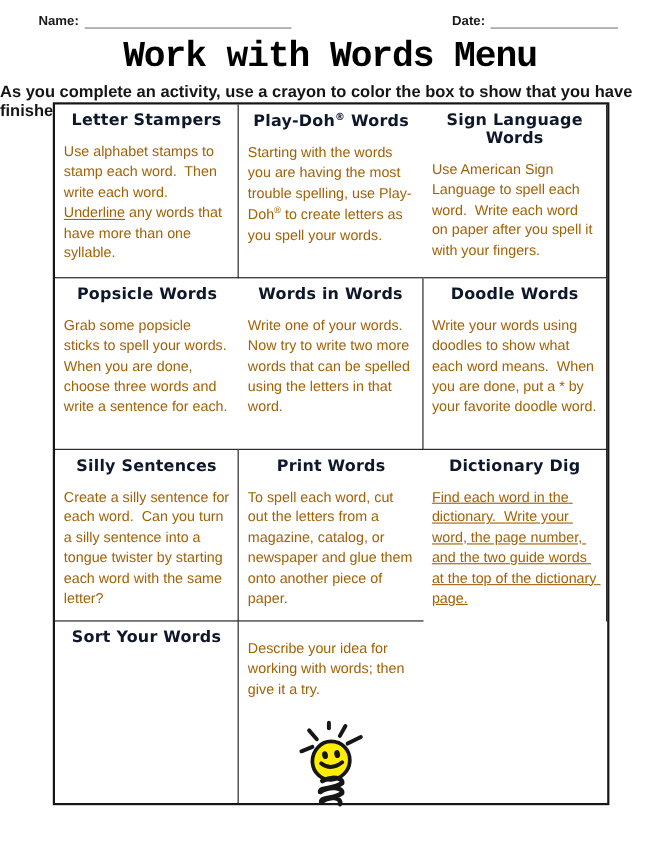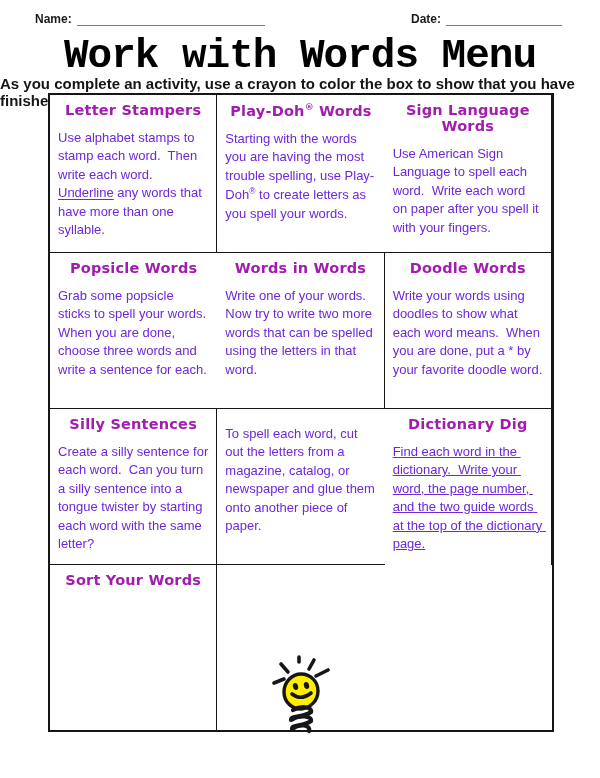--- a/index.html
+++ b/index.html
@@ -25,21 +25,21 @@
     border-bottom: 1.7px solid #7a7a7a; margin-left: 5px;
   }
   .name-line { width: 188px; }
   .date-line { width: 116px; }
 
   
   .doc-title {
     position: absolute; top: 33px; left: 0; width: 600px;
     text-align: center;
     font-family: "Liberation Mono", monospace;
-    font-weight: bold; font-size: 41px; letter-spacing: -1px;
+    font-weight: bold; font-size: 33px; letter-spacing: -1px;
     color: #000;
   }
   .doc-subtitle {
     position: absolute; top: 75px; left: 0; width: 600px;
     text-align: left; font-weight: bold; font-size: 15px;
     color: #151515;
   }
 
   
   .menu-grid {
@@ -56,28 +56,28 @@
     padding: 5px 8px 4px 8px;
     overflow: visible;
     position: relative;
   }
   .cell.last-col { border-right: none; }
   .cell.last-row { border-bottom: none; }
   .cell-title {
     text-align: center;
     font-family: "DejaVu Sans", sans-serif;
     font-weight: bold; font-size: 14.5px; letter-spacing: 0.2px;
-    color: #a21caf; margin-top: 2px;
+    color: #0f172a; margin-top: 2px;
   }
   .cell-title sup { font-size: 9px; }
   .cell-body {
     margin-top: 11px;
     font-size: 13px; line-height: 1.42;
     white-space: pre-wrap;
-    color: #6d28d9;
+    color: #a16207;
   }
   .cell-body.center { text-align: left; text-decoration: underline; }
   .cell-body sup { font-size: 8.5px; }
   .cell-body u { text-underline-offset: 2px; }
 
   
   .bulb-wrap {
     position: absolute; left: 0; right: 0; bottom: -8px;
     display: flex; justify-content: center;
     z-index: 3; pointer-events: none;
@@ -128,31 +128,33 @@
 
     <div class="cell">
       <div class="cell-title">Doodle Words</div>
       <div class="cell-body">Write your words using doodles to show what each word means.  When you are done, put a * by your favorite doodle word.</div>
     </div>
     <div class="cell">
       <div class="cell-title">Silly Sentences</div>
       <div class="cell-body">Create a silly sentence for each word.  Can you turn a silly sentence into a tongue twister by starting each word with the same letter?</div>
     </div>
     <div class="cell last-col">
+      <div class="cell-title">Print Words</div>
       <div class="cell-body">To spell each word, cut out the letters from a magazine, catalog, or newspaper and glue them onto another piece of paper.</div>
     </div>
 
     <div class="cell last-row">
       <div class="cell-title">Dictionary Dig</div>
       <div class="cell-body center">Find each word in the dictionary.  Write your word, the page number, and the two guide words at the top of the dictionary page.</div>
     </div>
     <div class="cell last-row">
       <div class="cell-title">Sort Your Words</div>
     </div>
     <div class="cell last-row last-col">
+      <div class="cell-body">Describe your idea for working with words; then give it a try.</div>
       <div class="bulb-wrap">
         <svg width="70" height="86" viewBox="0 0 70 86" aria-hidden="true">
 
           <g stroke="#161616" stroke-width="3.6" stroke-linecap="round">
             <line x1="8" y1="31" x2="18" y2="27"></line>
             <line x1="15" y1="12" x2="22" y2="20"></line>
             <line x1="33" y1="5" x2="33" y2="10"></line>
             <line x1="48" y1="8" x2="43" y2="17"></line>
             <line x1="62" y1="18" x2="50" y2="24"></line>
           </g>

